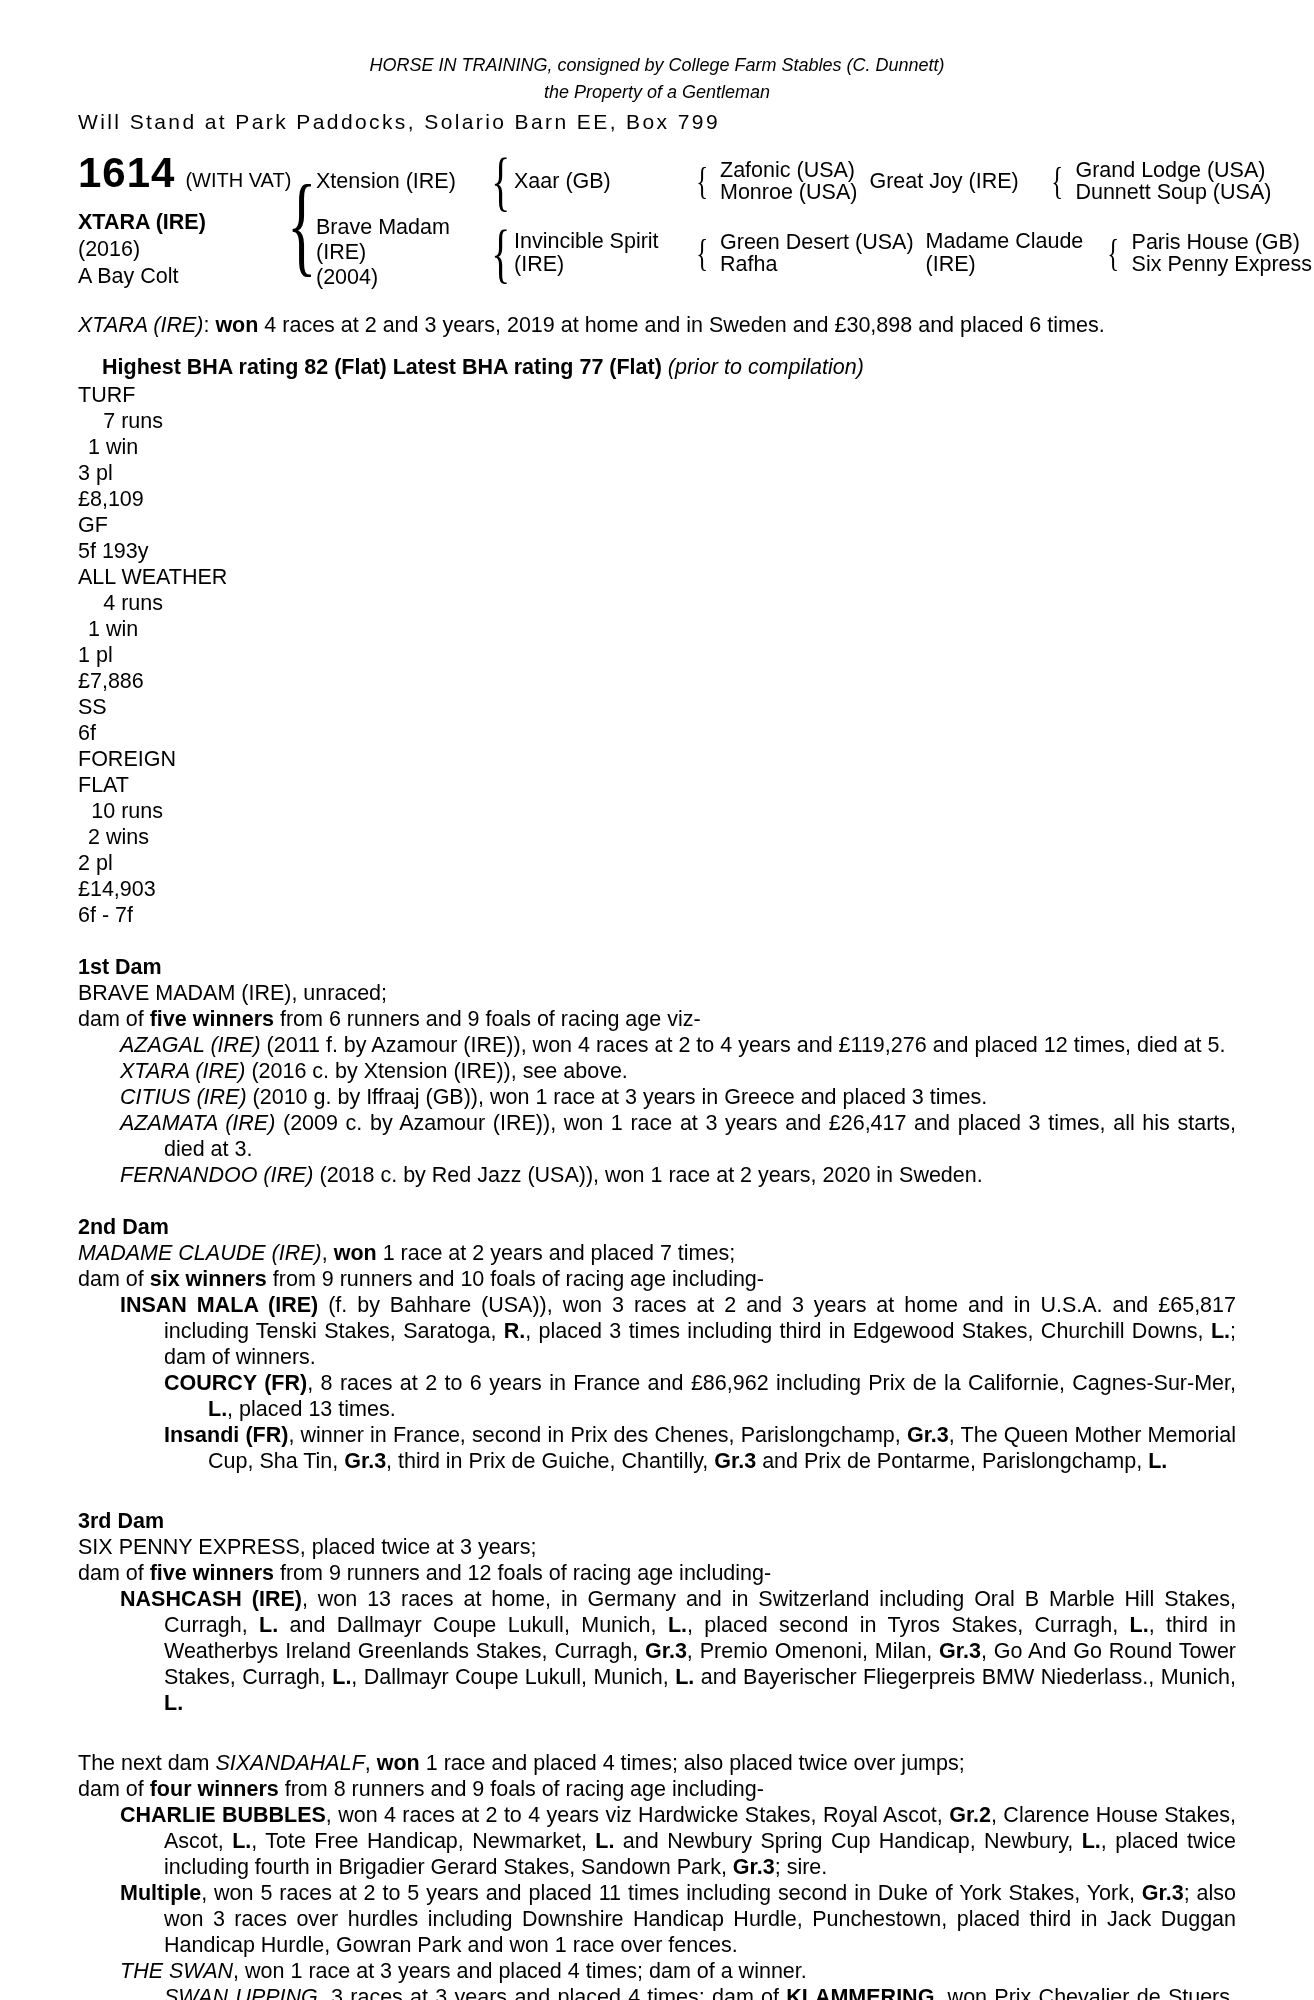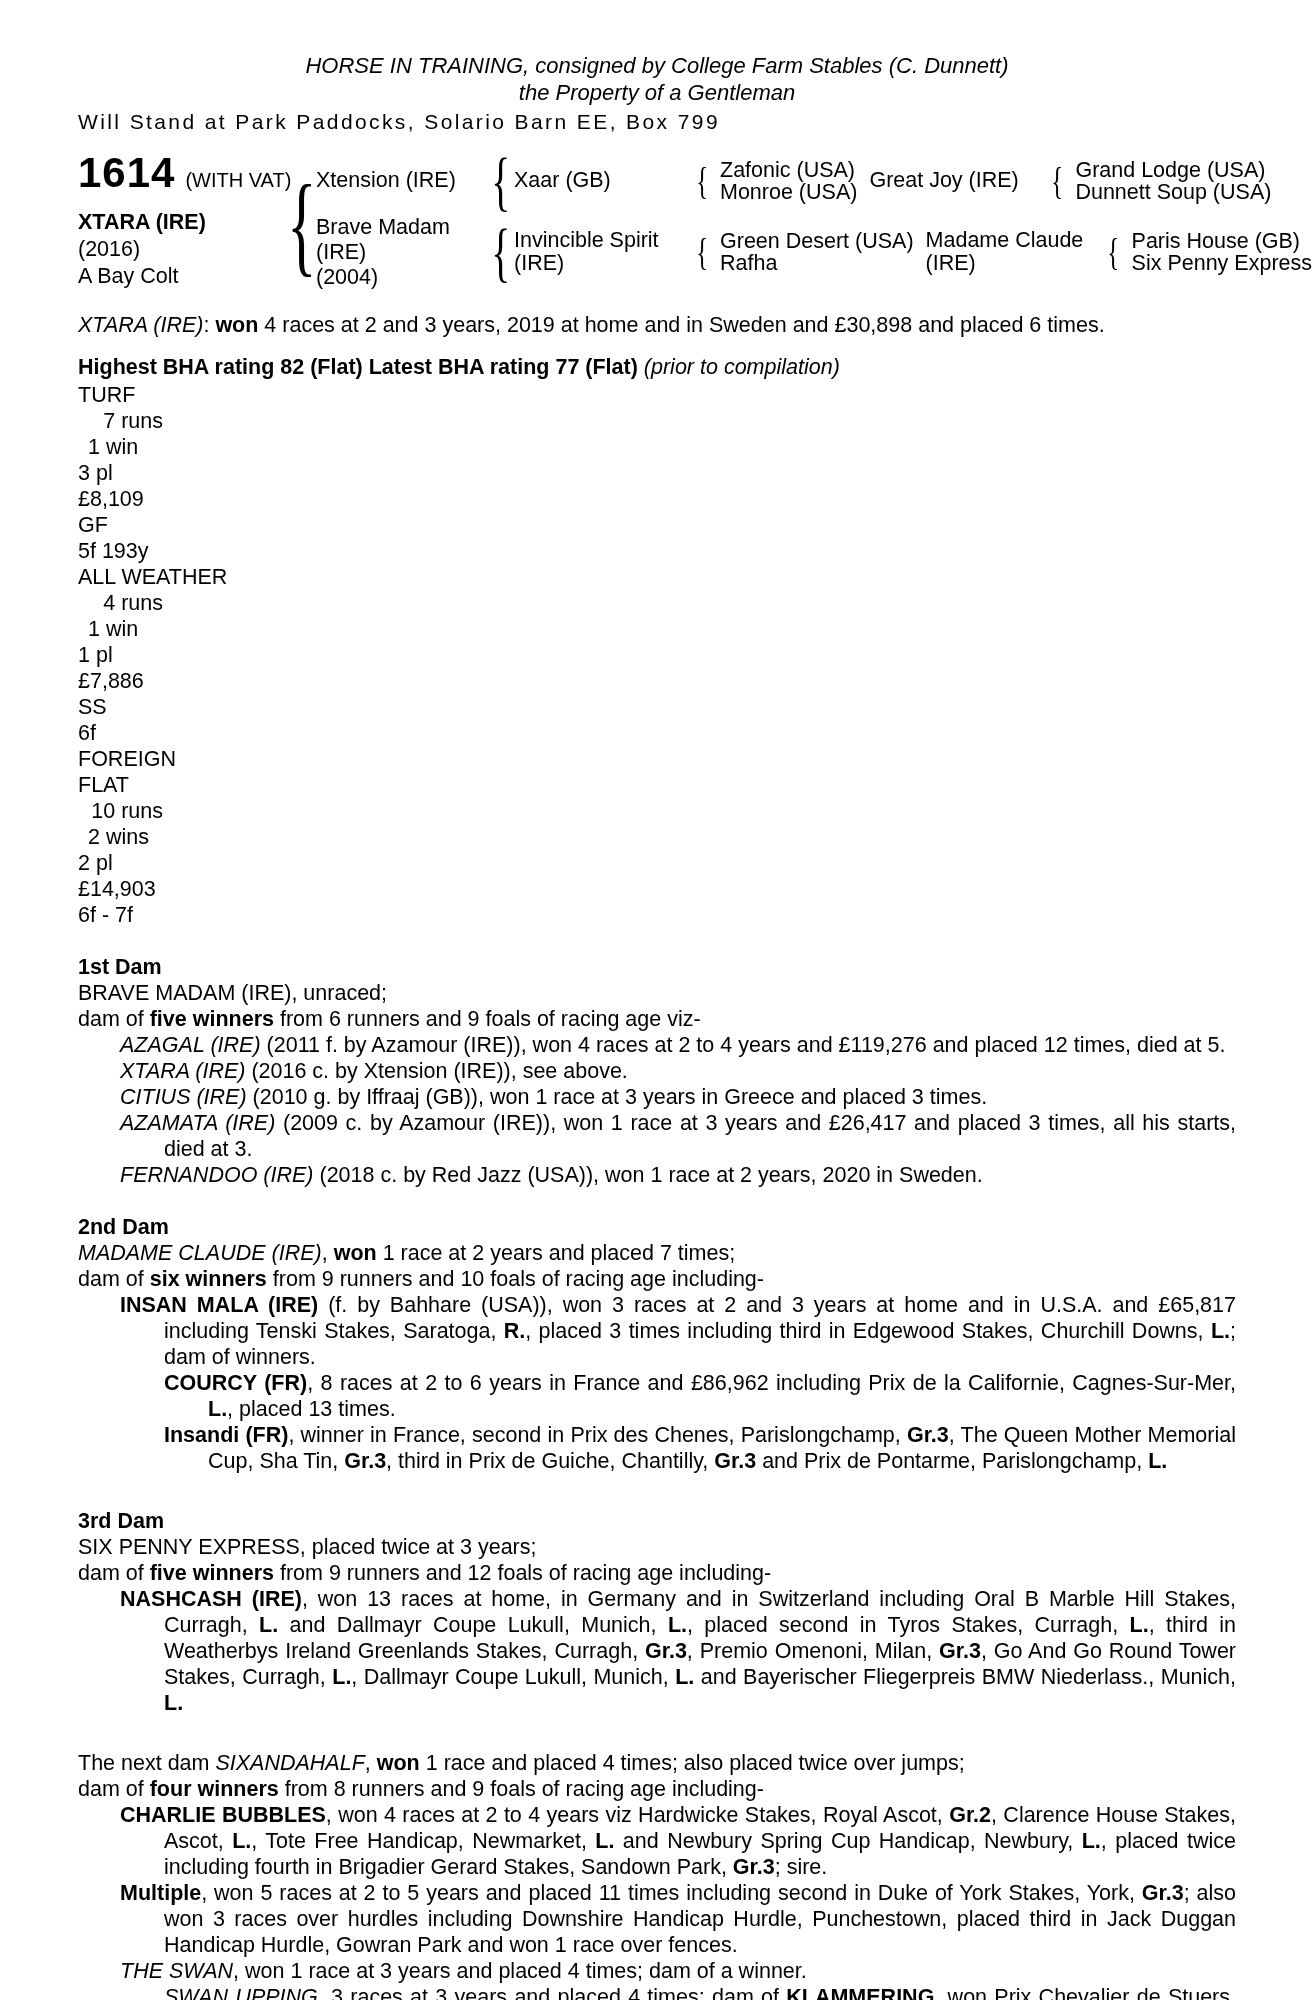--- a/index.html
+++ b/index.html
@@ -6,25 +6,25 @@
   html, body { background: #ffffff; }
   body {
     width: 1314px; height: 2000px; overflow: hidden;
     color: #000;
     font-family: "Liberation Sans", sans-serif;
     font-size: 21.5px; line-height: 26px;
   }
   .page { padding: 52px 78px 0 78px; }
 
   
-  .hdr-line1, .hdr-line2 { text-align: center; font-style: italic; font-size: 22px; line-height: 27px; }
+  .hdr-line1, .hdr-line2 { text-align: center; font-style: italic; font-size: 18px; line-height: 27px; }
   .hdr-line3 { font-weight: normal; font-size: 21px; letter-spacing: 2.4px; line-height: 28px; margin-top: 2px; }
 
   
-  .pedigree { display: flex; align-items: center; margin-top: 22px; }
+  .pedigree { display: flex; align-items: flex-end; margin-top: 22px; }
   .lot-col { width: 210px; align-self: flex-start; padding-top: 2px; }
   .lot-row { white-space: nowrap; margin-bottom: 16px; }
   .lot-number { font-size: 42px; font-weight: bold; letter-spacing: 1px; }
   .lot-vat { font-size: 20px; margin-left: 4px; }
   .lot-name { font-weight: bold; line-height: 27px; }
   .lot-year { line-height: 27px; }
   .lot-desc { line-height: 27px; }
 
   .halves { display: flex; flex-direction: column; gap: 12px; flex: 1; }
   .half { display: flex; align-items: center; }
@@ -47,21 +47,21 @@
   
   .st-b { font-weight: bold; }
   .st-i { font-style: italic; }
   .just { text-align: justify; }
   .para { margin: 0; }
   .hang { padding-left: 44px; text-indent: -44px; }
   .e1 { padding-left: 86px;  text-indent: -44px; }
   .e2 { padding-left: 130px; text-indent: -44px; }
 
   .record-summary { margin-top: 22px; }
-  .bha-line { margin-top: 16px; }
+  .bha-line { margin-top: 16px; margin-left: 24px; }
 
   .rec-table { margin-top: 2px; }
   .rec-row { display: flex; flex-direction: column; }
   .rc { display: block; }
   .rc.c1 { width: 150px; }
   .rc.c2 { width: 85px; text-align: right; }
   .rc.c3 { width: 80px; padding-left: 10px; }
   .rc.c4 { width: 65px; }
   .rc.c5 { width: 125px; }
   .rc.c6 { width: 110px; }

